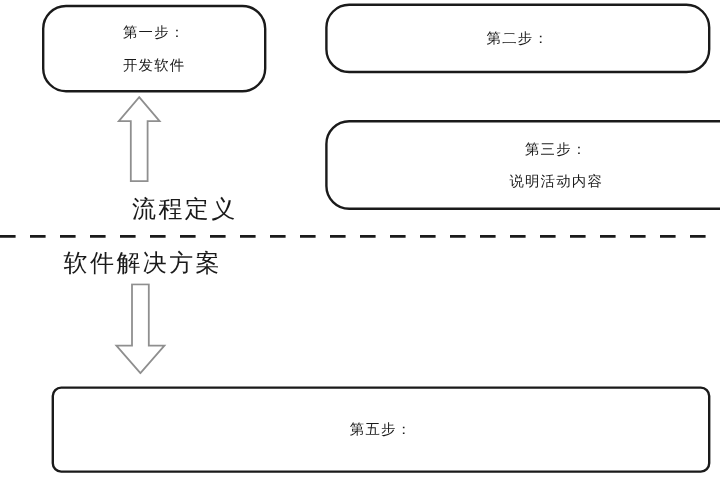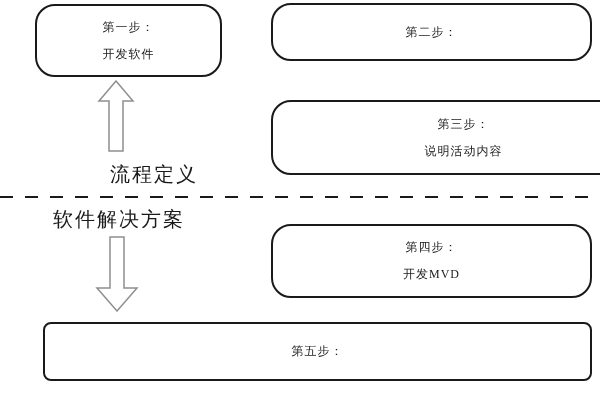--- a/index.html
+++ b/index.html
@@ -24,21 +24,21 @@
     text-align: center;
     font-size: 12px;
     line-height: 27px;
     letter-spacing: 1px;
     box-sizing: border-box;
   }
   .box-step1 { left: 35px;  top: 4px;   width: 187px; height: 73px; }
   .box-step2 { left: 271px; top: 3px;   width: 321px; height: 58px; }
   .box-step3 { left: 271px; top: 100px; width: 385px; height: 75px; }
   .box-step4 { left: 271px; top: 224px; width: 321px; height: 74px; }
-  .box-step5 { left: 43px;  top: 322px; width: 549px; height: 59px; border-radius: 8px; }
+  .box-step5 { left: 43px;  top: 322px; width: 549px; height: 72px; border-radius: 8px; }
   .zone-label {
     position: absolute;
     font-size: 20px;
     letter-spacing: 2px;
     white-space: nowrap;
     text-align: center;
   }
   .label-upper { left: 71px; top: 161px; width: 100px; margin-left: 33px; }
   .label-lower { left: 48px; top: 206px; width: 142px; }
   .arrow { position: absolute; }
@@ -74,22 +74,18 @@
   <svg class="divider" width="600" height="4" viewBox="0 0 600 4">
     <line x1="0" y1="2" x2="600" y2="2" stroke="#1a1a1a" stroke-width="2.2" stroke-dasharray="13 12"></line>
   </svg>
 
   <div class="zone-label label-lower">软件解决方案</div>
 
   <svg class="arrow arrow-down" width="44" height="76" viewBox="0 0 44 76">
     <polygon points="15,1 29,1 29,52 42,52 22,75 2,52 15,52" fill="#ffffff" stroke="#8f8f8f" stroke-width="1.5" stroke-linejoin="miter"></polygon>
   </svg>
 
-  <div class="box box-step4">
-    <span>第四步：</span>
-    <span>开发MVD</span>
-  </div>
 
   <div class="box box-step5">
     <span>第五步：</span>
   </div>
 
 </div>
 
 </body></html>

